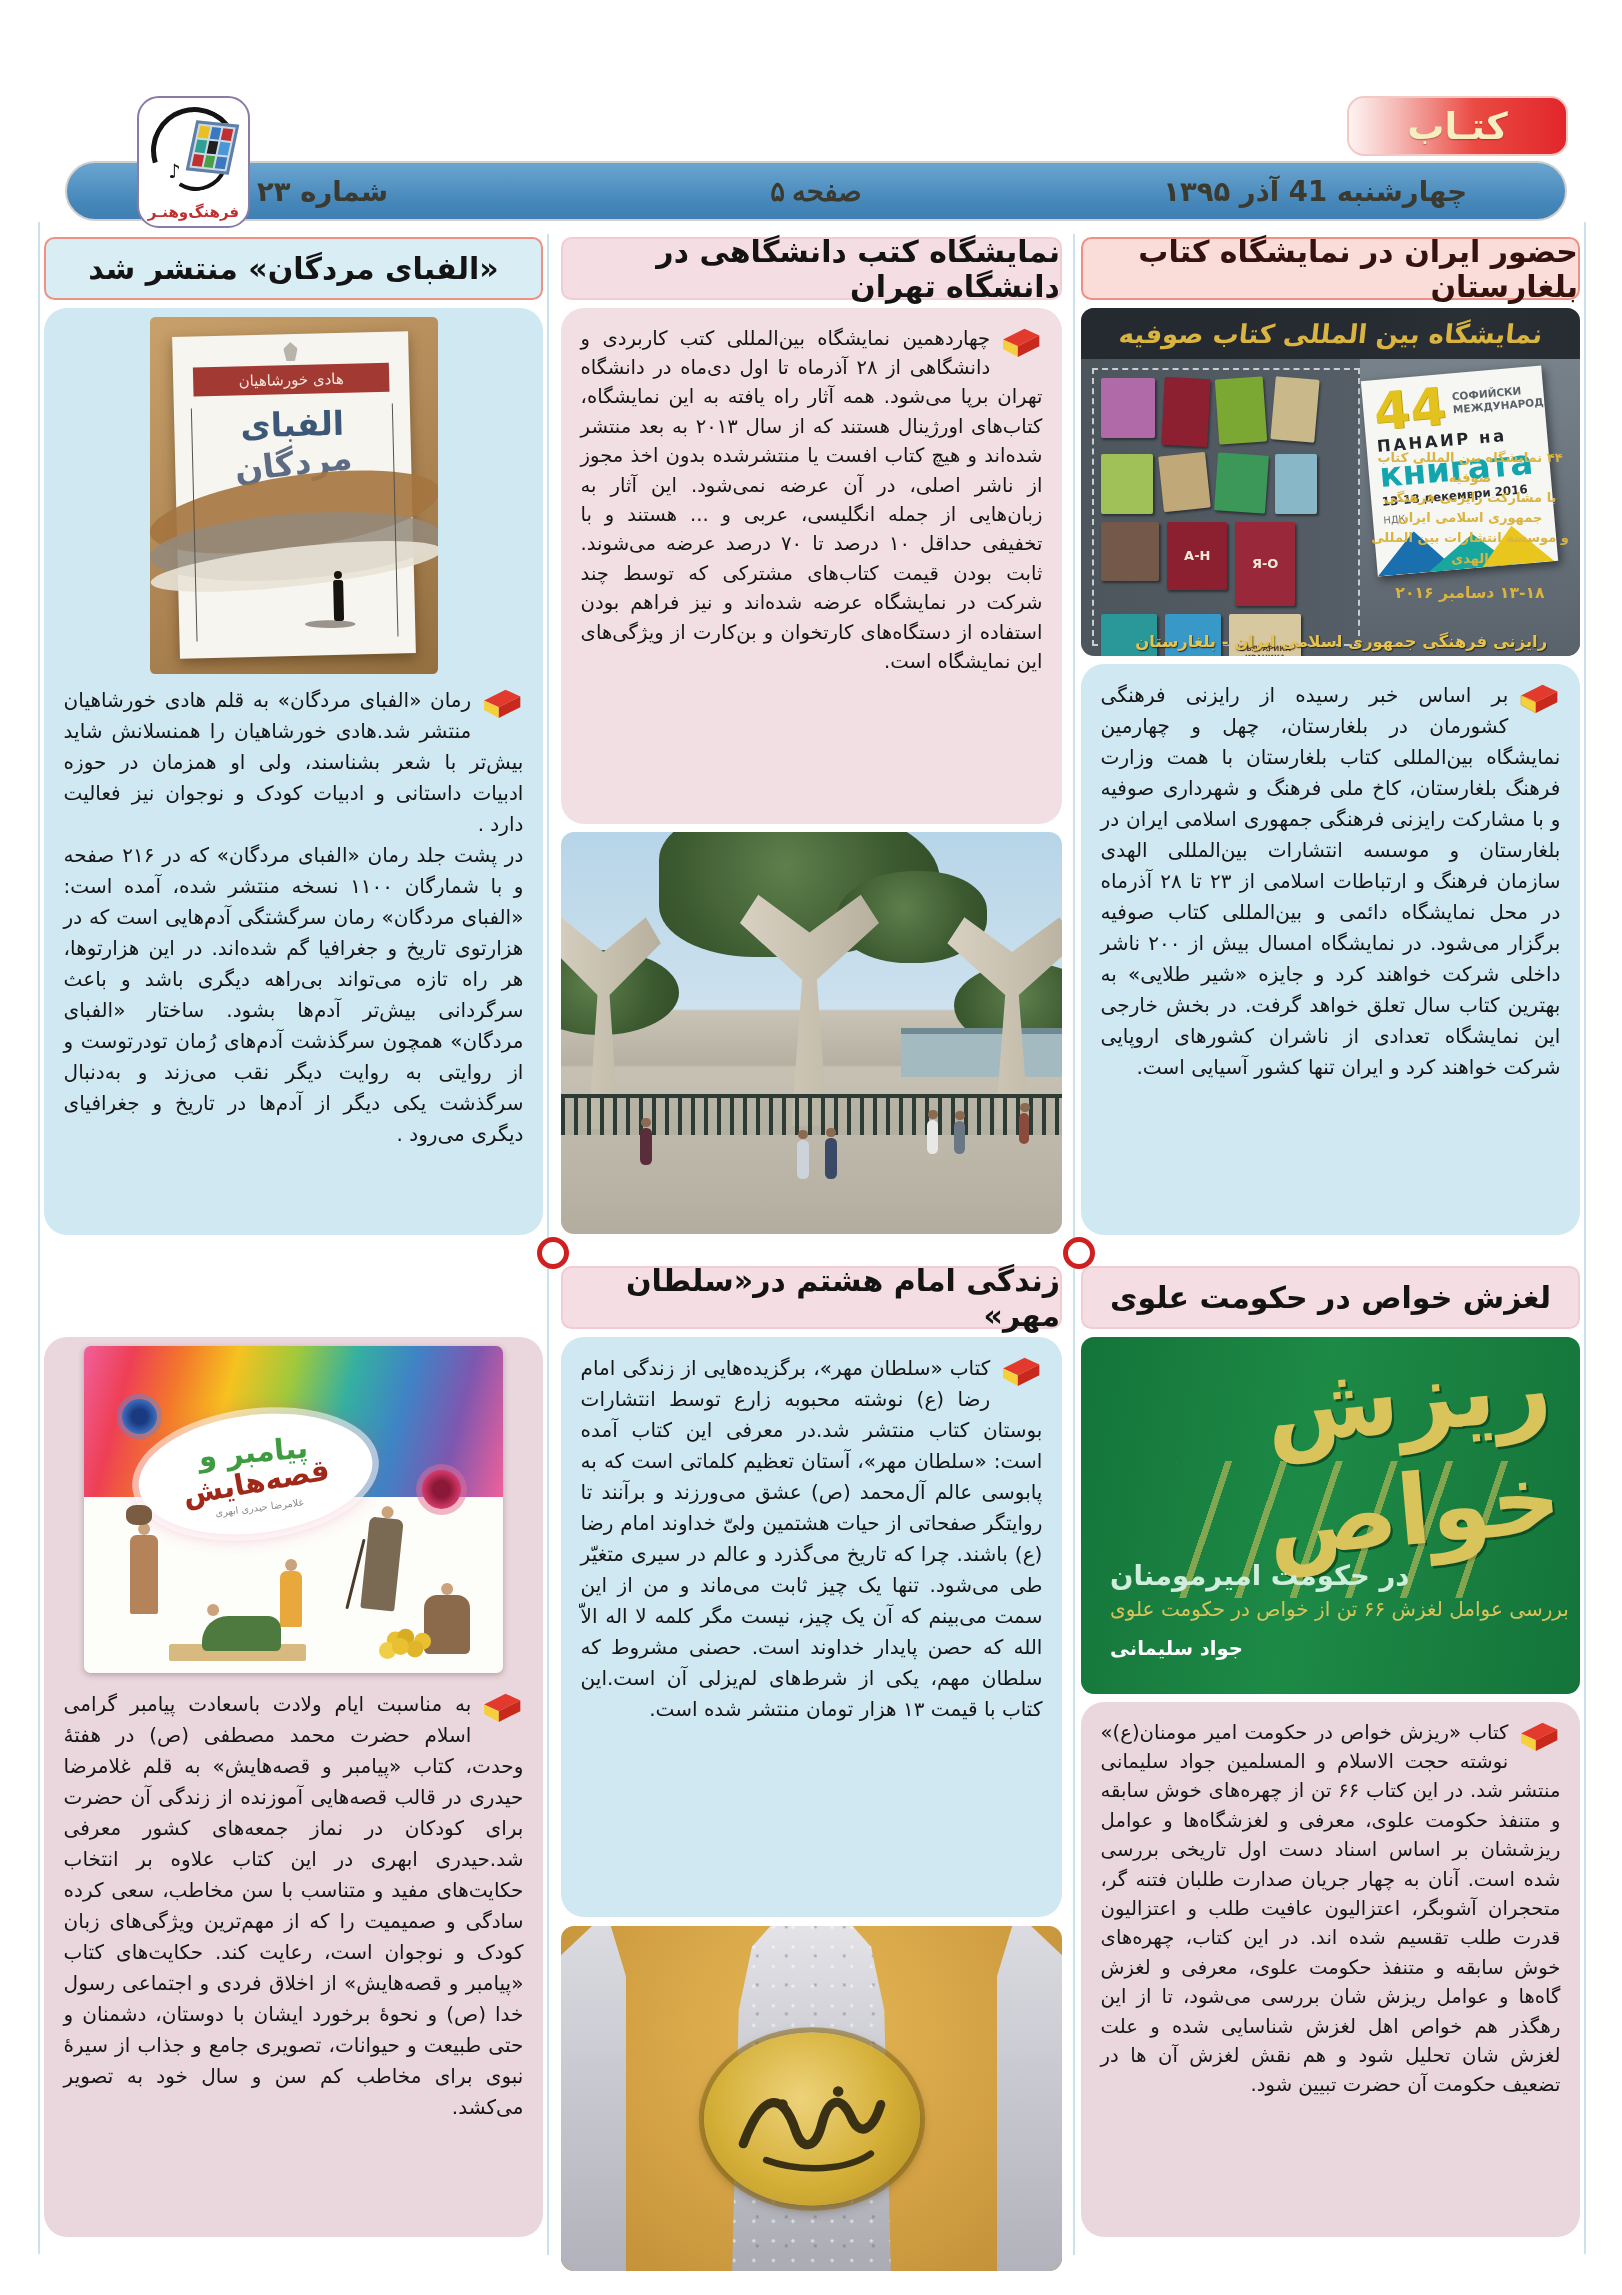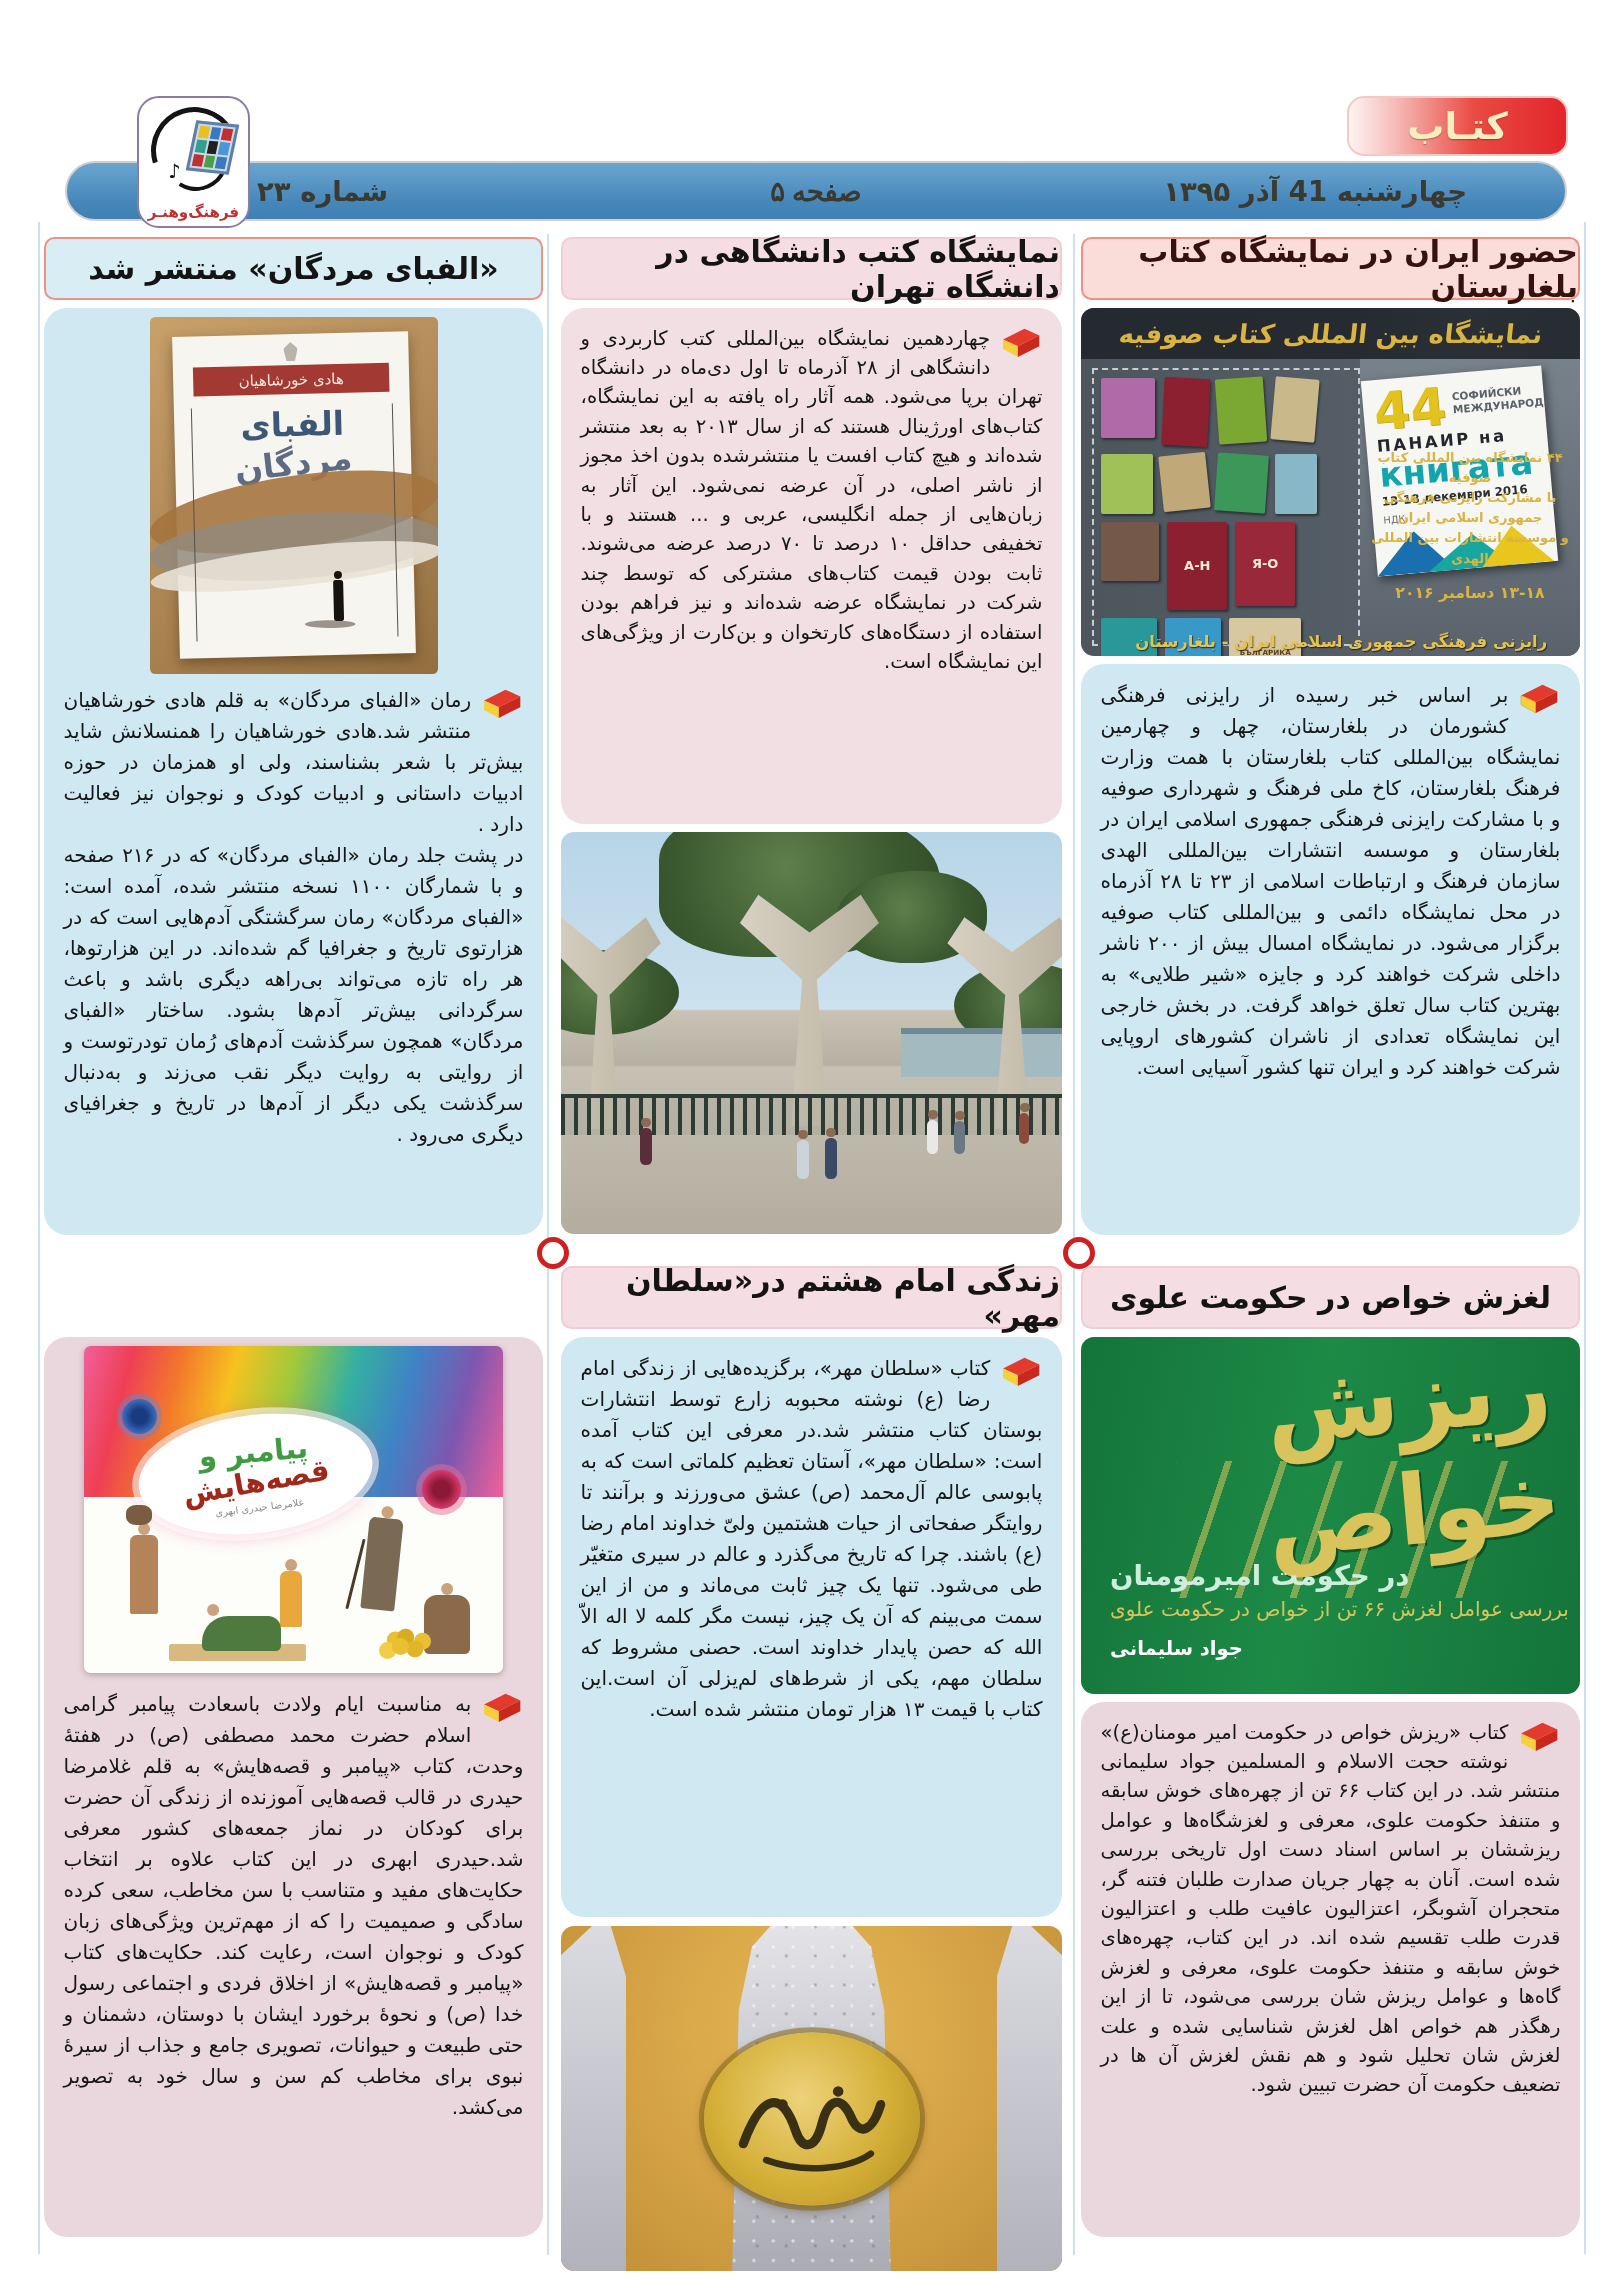--- a/index.html
+++ b/index.html
@@ -202,21 +202,21 @@
     <div class="bf-books">
       <div class="bk" style="width:54px;height:60px;background:#b06aa8;"></div>
       <div class="bk" style="width:46px;height:68px;background:#8c2030;transform:rotate(3deg);"></div>
       <div class="bk" style="width:48px;height:65px;background:#7aa832;transform:rotate(-4deg);"></div>
       <div class="bk" style="width:44px;height:63px;background:#c8b88a;transform:rotate(5deg);"></div>
       <div class="bk" style="width:52px;height:60px;background:#a0c058;"></div>
       <div class="bk" style="width:47px;height:56px;background:#c0a878;transform:rotate(-6deg);"></div>
       <div class="bk" style="width:51px;height:58px;background:#3c9858;transform:rotate(4deg);"></div>
       <div class="bk" style="width:42px;height:60px;background:#88b8c8;"></div>
       <div class="bk" style="width:58px;height:59px;background:#74584a;"></div>
-      <div class="bk" style="width:60px;height:88px;background:#8c2030;font-size:13px;">
+      <div class="bk" style="width:60px;height:68px;background:#8c2030;font-size:13px;">
         <span>А-Н</span>
       </div>
       <div class="bk" style="width:60px;height:84px;background:#98283a;font-size:13px;">
         <span>Я-О</span>
       </div>
       <div class="bk" style="width:56px;height:84px;background:#2a9898;"></div>
       <div class="bk" style="width:56px;height:84px;background:#3898c8;"></div>
       <div class="bk" style="width:72px;height:79px;background:#d8c8a0;color:#5a4420;font-size:7.2px;text-align:center;">
         <span>БЪЛГАРИКА ИРАНИКА</span>
       </div>

